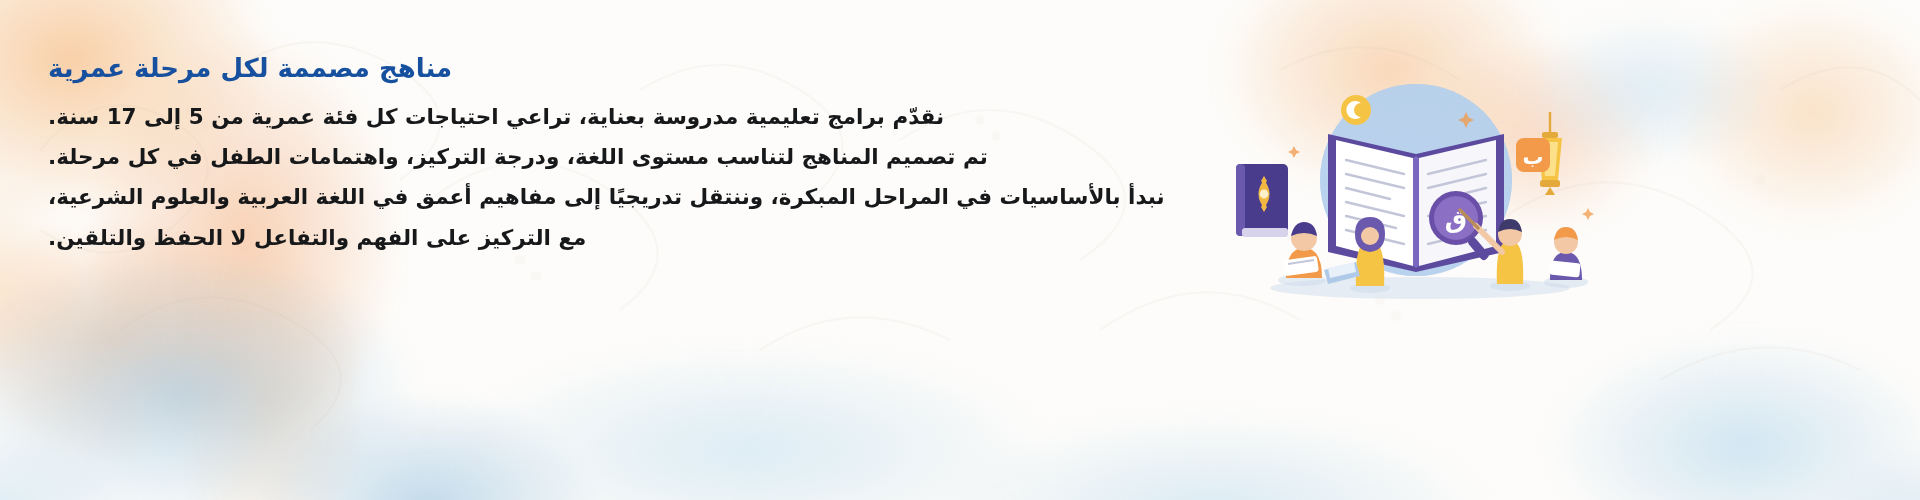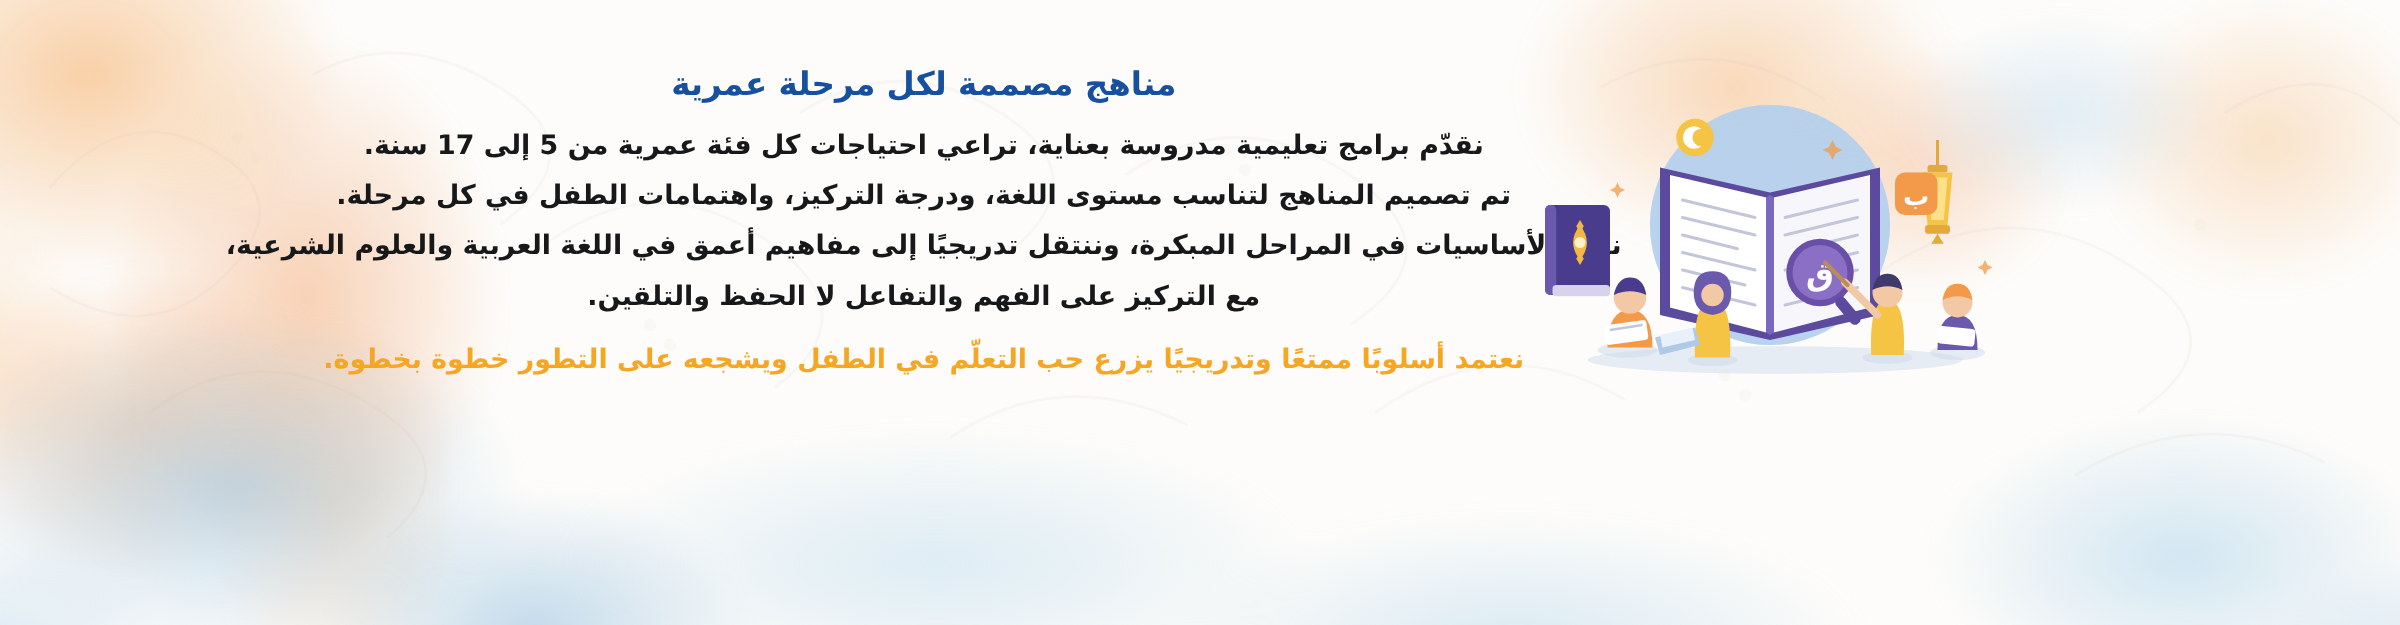--- a/index.html
+++ b/index.html
@@ -78,23 +78,23 @@
   }
 
   
   .watermark {
     position:absolute; inset:0; opacity:.16; pointer-events:none;
   }
 
   
   #text-col {
     position:absolute;
-    left:74px; top:52px;
+    left:48px; top:52px;
     width:1330px;
-    direction:rtl; text-align:center;
+    direction:rtl; text-align:left;
   }
 
   #heading {
     color:#16509E;
     font-size:26px;
     font-weight:bold;
     letter-spacing:.2px;
     line-height:1.25;
     margin-bottom:12px;
   }
@@ -168,21 +168,20 @@
 
   <div id="text-col">
 
     <h1 id="heading">مناهج مصممة لكل مرحلة عمرية</h1>
 
     <p class="body-line">نقدّم برامج تعليمية مدروسة بعناية، تراعي احتياجات كل فئة عمرية من 5 إلى 17 سنة.</p>
     <p class="body-line">تم تصميم المناهج لتناسب مستوى اللغة، ودرجة التركيز، واهتمامات الطفل في كل مرحلة.</p>
     <p class="body-line">نبدأ بالأساسيات في المراحل المبكرة، وننتقل تدريجيًا إلى مفاهيم أعمق في اللغة العربية والعلوم الشرعية،</p>
     <p class="body-line">مع التركيز على الفهم والتفاعل لا الحفظ والتلقين.</p>
 
-    <p class="accent-line">نعتمد أسلوبًا ممتعًا وتدريجيًا يزرع حب التعلّم في الطفل ويشجعه على التطور خطوة بخطوة.</p>
   </div>
 
   <div id="illustration">
     <svg viewBox="0 0 400 238" xmlns="http://www.w3.org/2000/svg">
 
       <g>
         <circle cx="196" cy="104" r="96" fill="#A9C8EA" opacity=".85"></circle>
         <circle cx="196" cy="104" r="96" fill="#BBD5EF" opacity=".5"></circle>
       </g>
 

